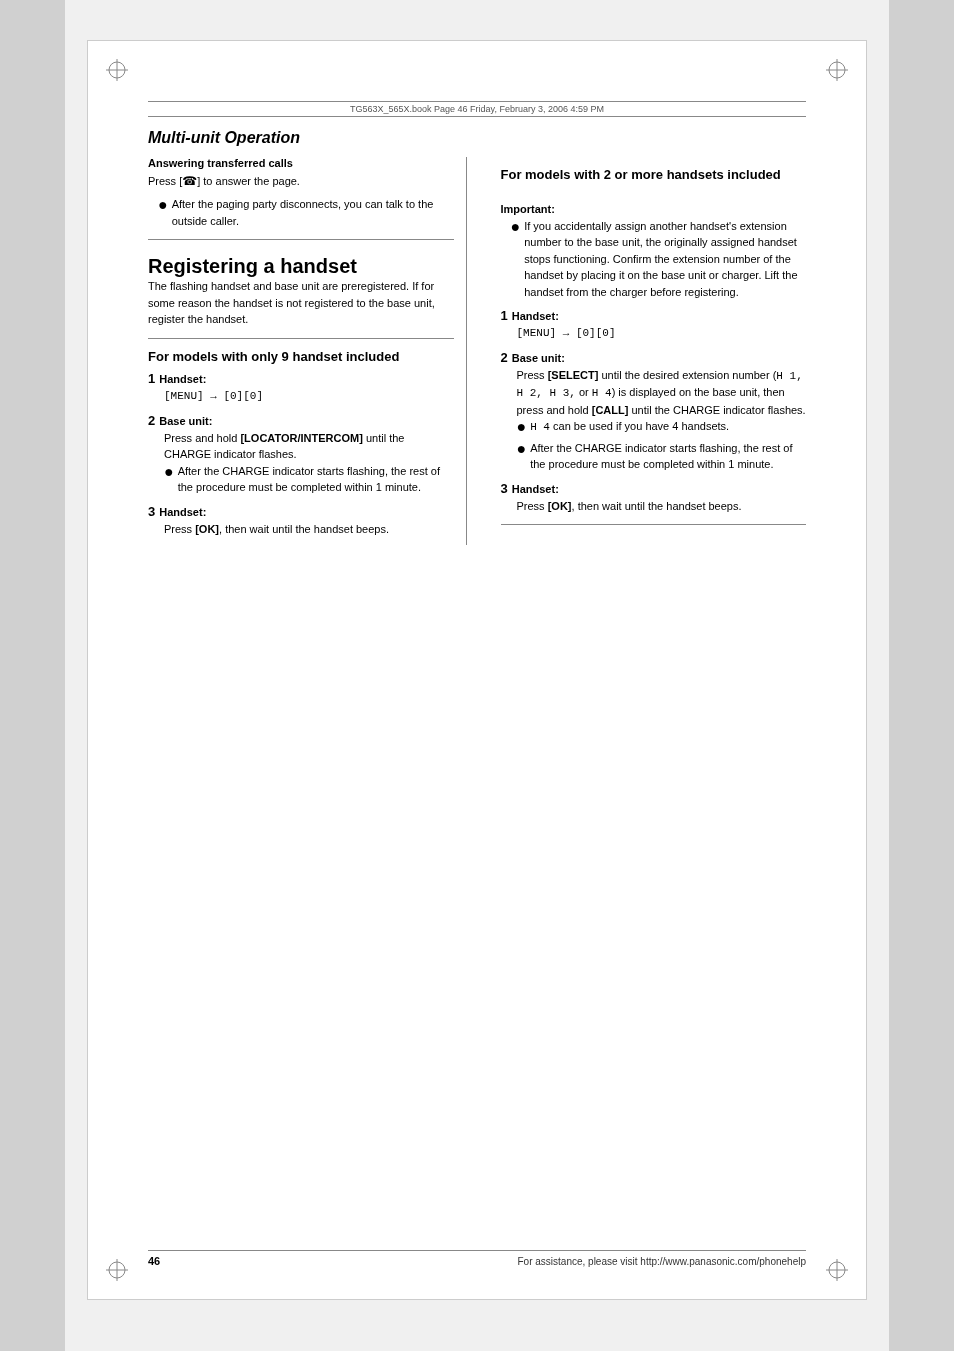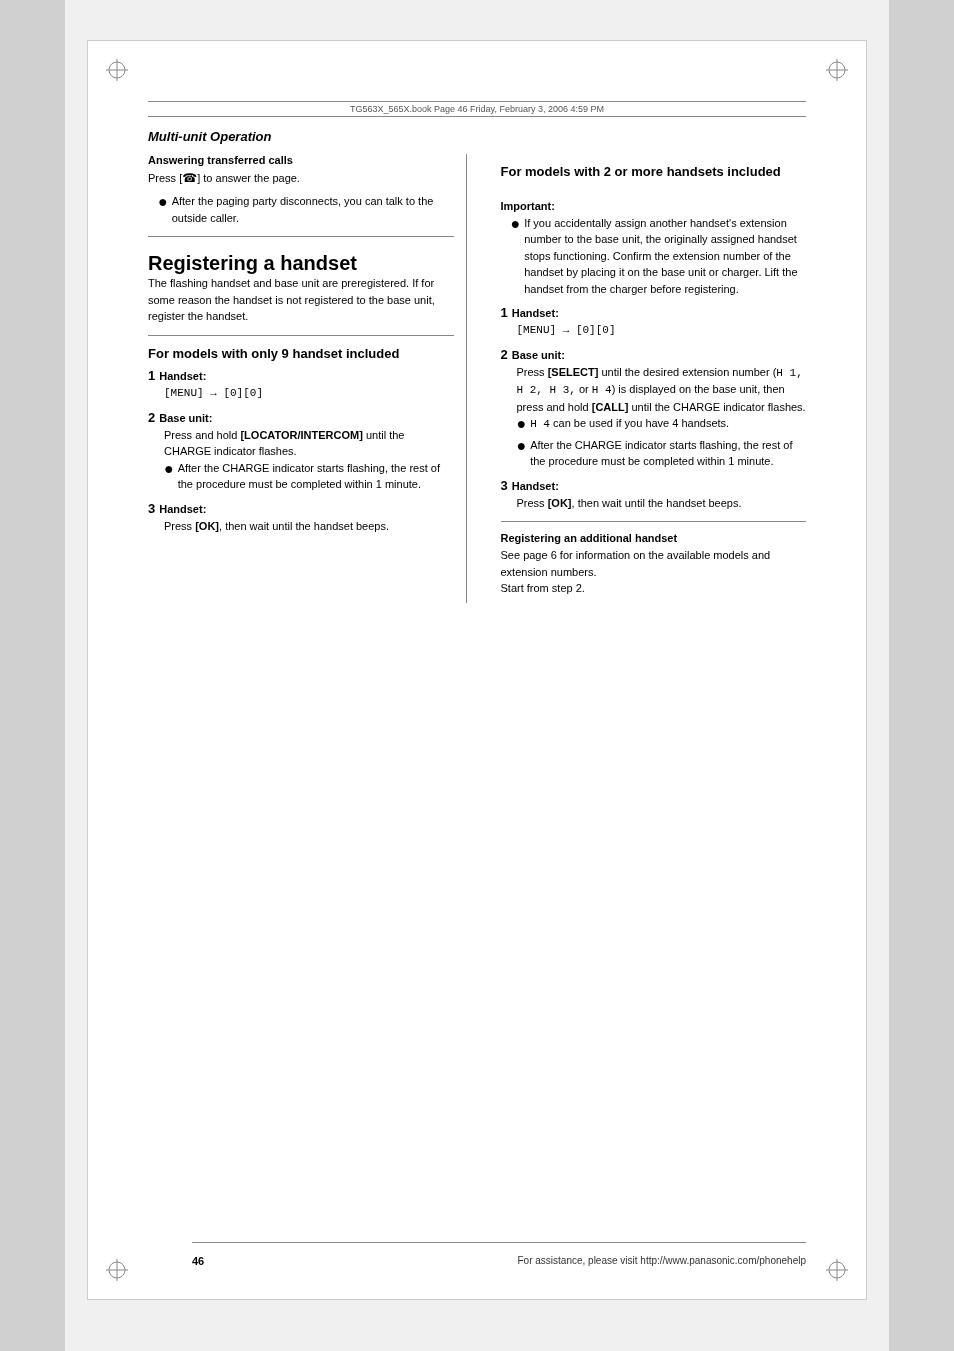--- a/index.html
+++ b/index.html
@@ -44,21 +44,21 @@
       font-size: 9px;
       color: #555;
       text-align: center;
       margin-bottom: 12px;
       border-top: 1px solid #888;
       border-bottom: 1px solid #888;
       padding: 2px 0;
     }
 
     .section-title {
-      font-size: 13px;
+      font-size: 16px;
       font-weight: bold;
       font-style: italic;
       margin-bottom: 10px;
     }
 
     .two-col {
       display: flex;
       gap: 12px;
     }
     .col-left {
@@ -155,24 +155,23 @@
     }
 
     
     .footer {
       position: absolute;
       bottom: 32px;
       left: 60px;
       right: 60px;
       display: flex;
       justify-content: space-between;
-      align-items: flex-start;
+      align-items: flex-end;
       border-top: 1px solid #888;
-      padding-top: 12px;
-      margin-left: 44px;
+      padding-top: 4px;
     }
     .footer-pagenum {
       font-size: 11px;
       font-weight: bold;
     }
     .footer-text {
       font-size: 10px;
       color: #333;
     }
   </style>
@@ -313,25 +312,20 @@
             <span class="step-num">3</span>
             <span class="step-label">Handset:</span>
           </div>
           <div class="step-body">
             Press <strong>[OK]</strong>, then wait until the handset beeps.
           </div>
         </div>
 
         <hr class="section-divider">
 
-        <div>
-          <div class="subsection-title">Registering an additional handset</div>
-          <div class="body-text" style="white-space:pre-line;">See page 6 for information on the available models and extension numbers.
-Start from step 2.</div>
-        </div>
 
       </div>
 
     </div>
 
     <div class="footer">
       <span class="footer-pagenum">46</span>
       <span class="footer-text">For assistance, please visit http://www.panasonic.com/phonehelp</span>
     </div>
 

